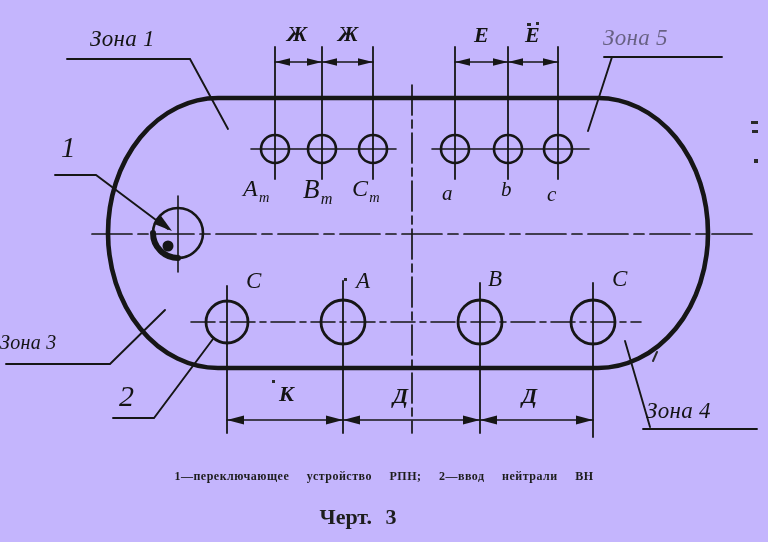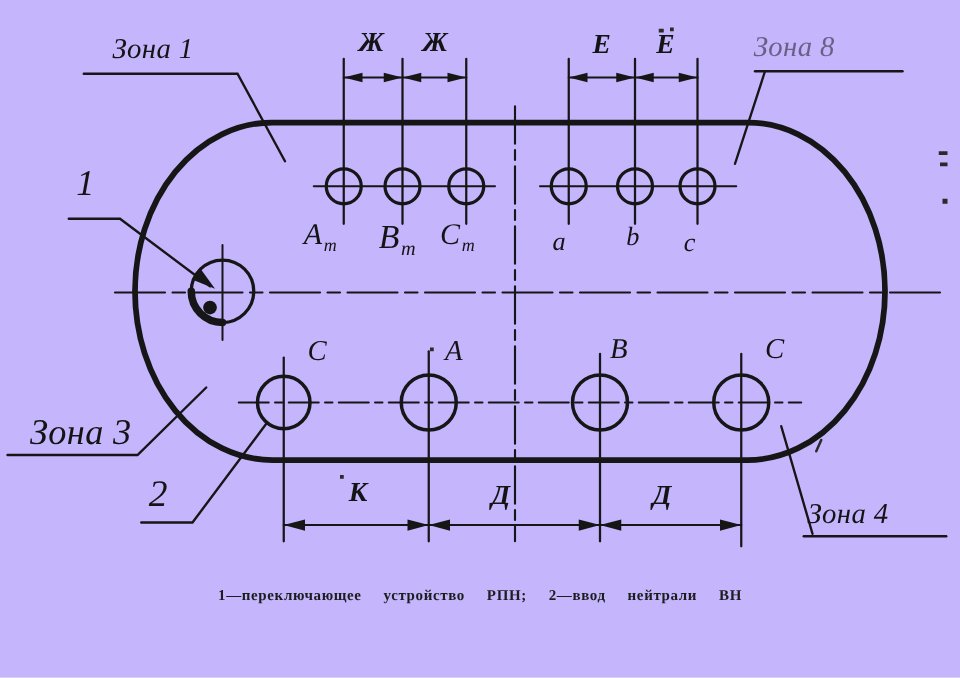--- a/index.html
+++ b/index.html
@@ -124,22 +124,22 @@
       <rect x="754" y="159" width="4" height="4"></rect>
       <rect x="527" y="23" width="4" height="3"></rect>
       <rect x="536" y="22" width="3" height="3"></rect>
       <rect x="272" y="380" width="3" height="3"></rect>
       <rect x="344" y="278" width="3" height="3"></rect>
       <path d="M653 361 L657 352" stroke="#2a2a2a" stroke-width="2"></path>
     </g>
   </svg>
 
   <span class="lbl" style="left:90px;top:27px;font-size:23px">Зона 1</span>
-  <span class="lbl faded" style="left:603px;top:26px;font-size:23px">Зона 8</span>
-  <span class="lbl" style="left:24px;top:332px;font-size:29px">Зона 3</span>
+  <span class="lbl faded" style="left:603px;top:26px;font-size:23px">Зона 5</span>
+  <span class="lbl" style="left:0;top:332px;font-size:20px">Зона 3</span>
   <span class="lbl" style="left:646px;top:399px;font-size:23px">Зона 4</span>
 
   <span class="lbl" style="left:61px;top:133px;font-size:29px">1</span>
   <span class="lbl" style="left:119px;top:381px;font-size:30px">2</span>
 
   <span class="lbl dim" style="left:287px;top:23px;font-size:22px">Ж</span>
   <span class="lbl dim" style="left:338px;top:23px;font-size:22px">Ж</span>
   <span class="lbl dim" style="left:474px;top:24px;font-size:22px">Е</span>
   <span class="lbl dim" style="left:525px;top:24px;font-size:22px">Е</span>
   <span class="lbl dim" style="left:279px;top:383px;font-size:22px">К</span>
@@ -153,14 +153,15 @@
   <span class="lbl" style="left:442px;top:183px;font-size:21px">a</span>
   <span class="lbl" style="left:501px;top:179px;font-size:21px">b</span>
   <span class="lbl" style="left:547px;top:184px;font-size:21px">c</span>
 
   <span class="lbl" style="left:246px;top:269px;font-size:23px">С</span>
   <span class="lbl" style="left:356px;top:269px;font-size:23px">А</span>
   <span class="lbl" style="left:488px;top:267px;font-size:23px">В</span>
   <span class="lbl" style="left:612px;top:267px;font-size:23px">С</span>
 
   <div class="caption-line legend">1—переключающее устройство РПН; 2—ввод нейтрали ВН</div>
+  <div class="caption-line figno">Черт. 3</div>
 
 </div>
 
 </body></html>

